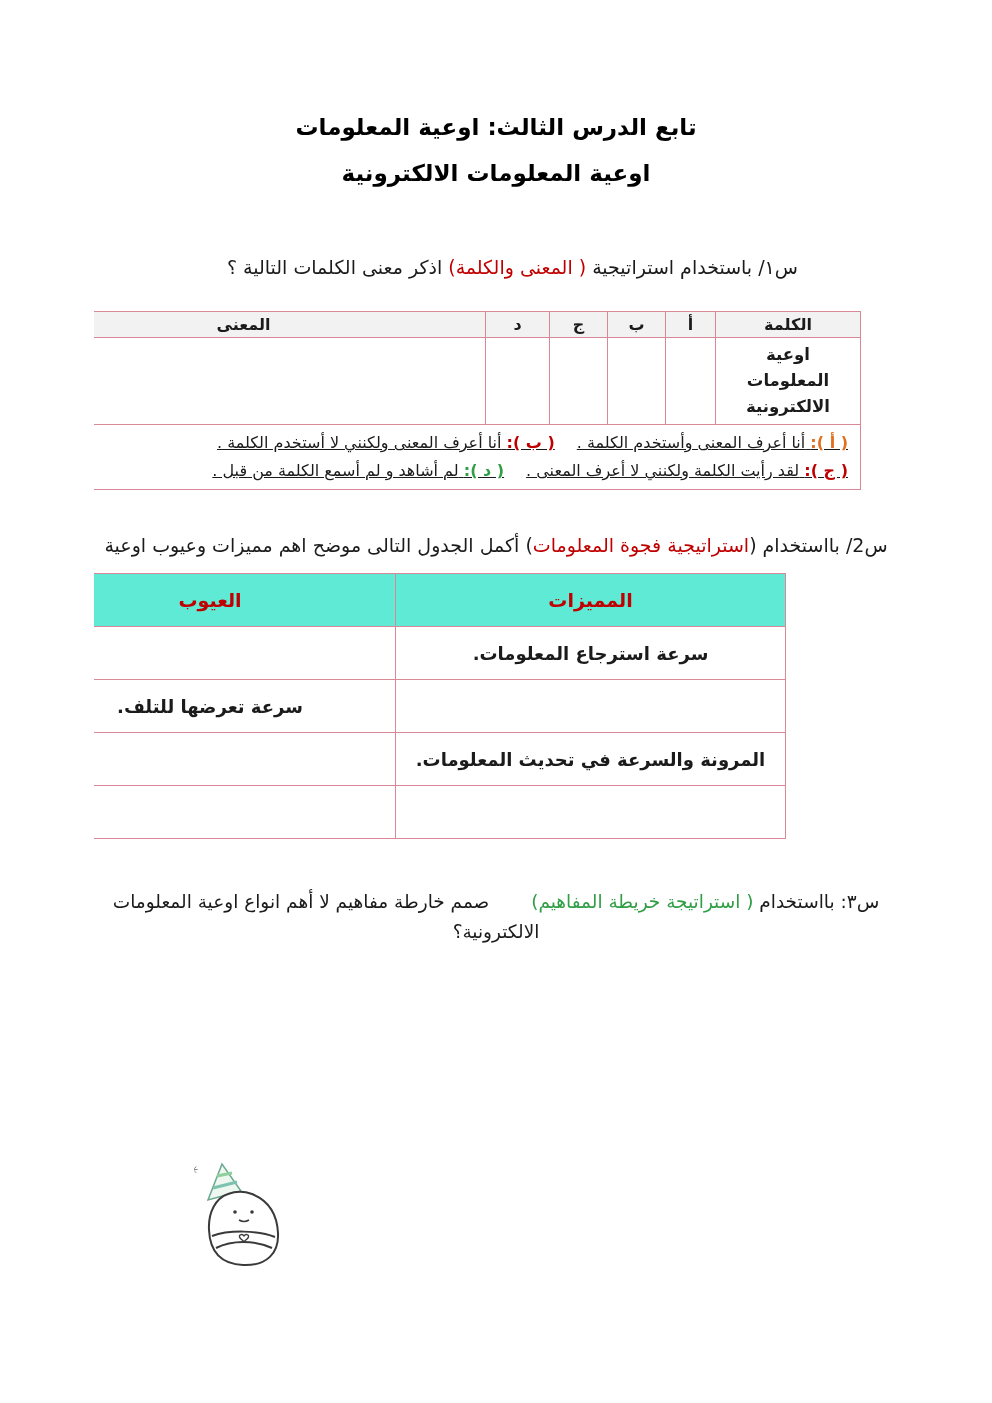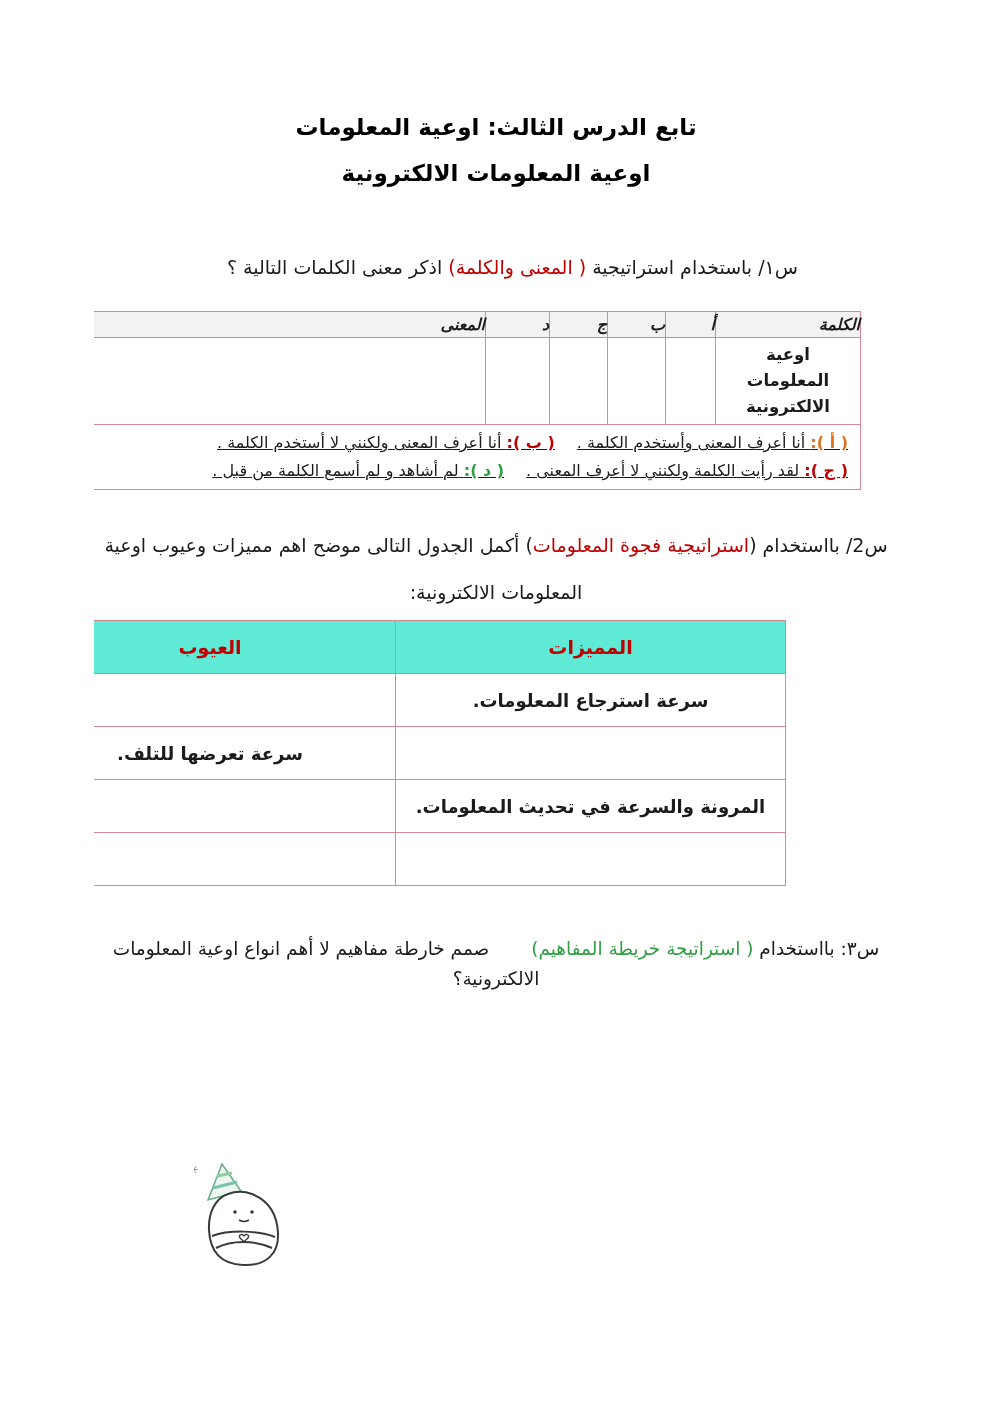--- a/index.html
+++ b/index.html
@@ -24,21 +24,21 @@
   .q2{margin-top:32px;text-align:center;font-size:19px;line-height:47px;}
   .q3{margin-top:48px;text-align:center;font-size:18.5px;line-height:30px;}
   .hl-red{color:var(--red,#c00000);}
   .hl-green{color:var(--green,#2f9e44);margin-left:36px;}
 
   table{border-collapse:collapse;table-layout:fixed;}
   .vocab-table{width:860px;margin:30px 37px 0 95px;}
   .vocab-table th,.vocab-table td{border:1px solid var(--table_border,#d98995);}
   .vocab-table th{
     height:26px;background:var(--header_bg,#f2f2f2);
-    font-size:16px;font-weight:bold;text-align:right;font-style:italic;
+    font-size:16px;font-weight:bold;text-align:center;
   }
   .vocab-word-row td{height:84px;vertical-align:middle;}
   .vocab-word{
     text-align:center;font-weight:bold;font-size:16.5px;line-height:26px;padding:4px 8px;
   }
   .legend-cell{height:64px;vertical-align:middle;padding:4px 12px;}
   .legend-line{display:flex;gap:22px;justify-content:flex-start;line-height:28px;font-size:16px;}
   .legend-chunk{white-space:nowrap;text-decoration:underline;}
   .legend-label{font-weight:bold;}
   .legend-label.a{color:var(--orange,#e0701e);}
@@ -103,21 +103,20 @@
             <span class="legend-chunk"><span class="legend-label c">( ج ):</span> <span>لقد رأيت الكلمة ولكنني لا أعرف المعنى .</span></span>
             <span class="legend-chunk"><span class="legend-label d">( د ):</span> <span>لم أشاهد و لم أسمع الكلمة من قبل .</span></span>
           </div>
         </td>
       </tr>
     </tbody>
   </table>
 
   <div class="q q2">
     <div><span>س2/ بااستخدام (</span><span class="hl-red">استراتيجية فجوة المعلومات</span><span>) أكمل الجدول التالى موضح اهم مميزات وعيوب اوعية</span></div>
-    <div>المعلومات الالكترونية:</div>
   </div>
 
   <table class="pc-table">
     <colgroup>
         <col style="width:390px">
         <col>
       </colgroup>
     <thead>
       <tr>
         <th>المميزات</th>

